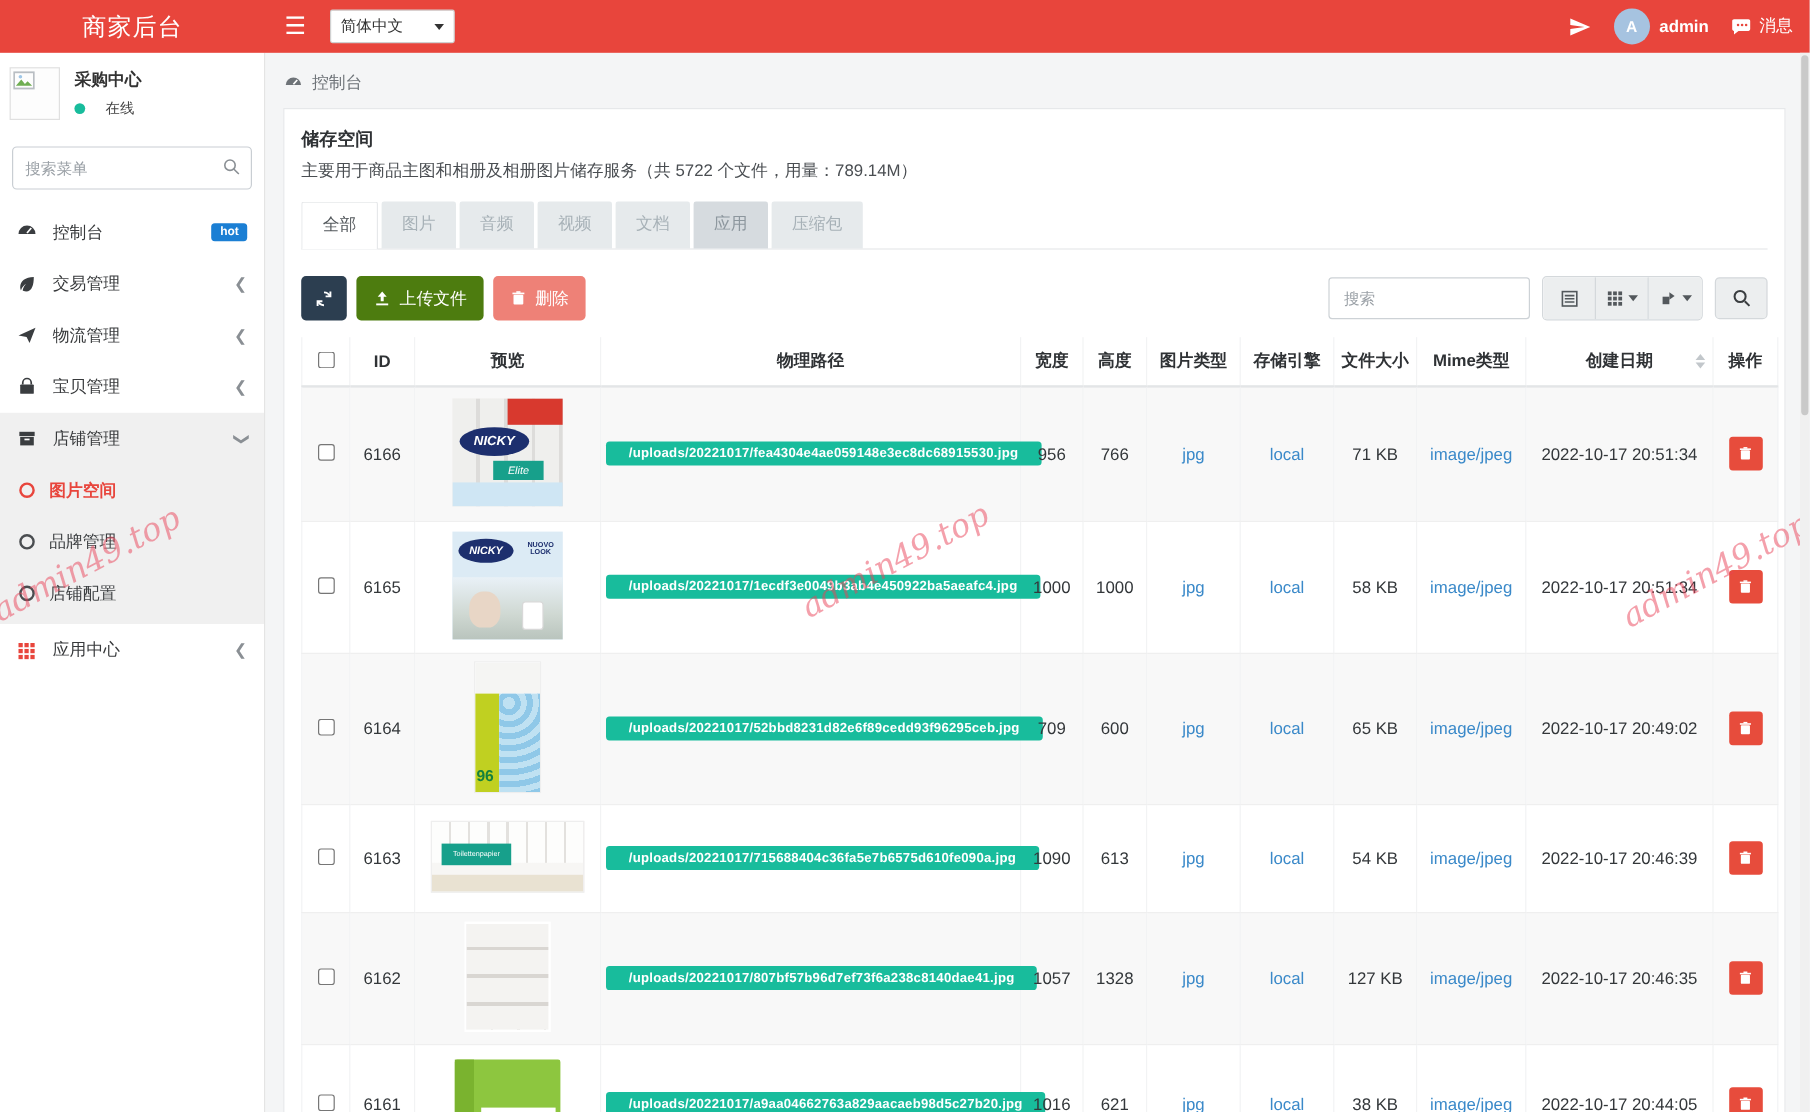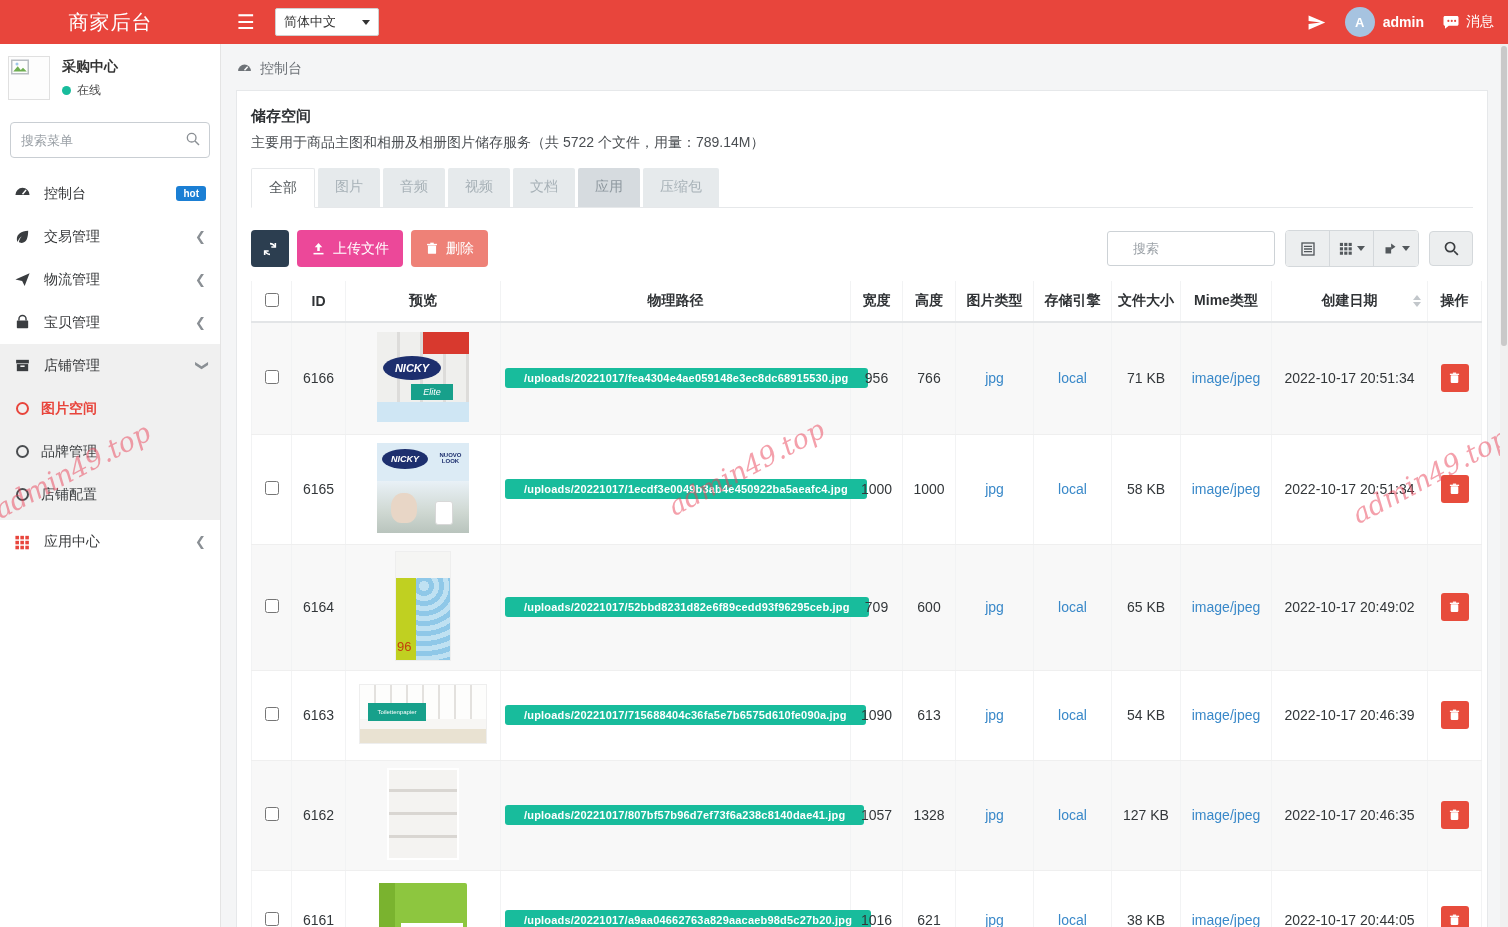--- a/index.html
+++ b/index.html
@@ -17,21 +17,21 @@
   .user-chip { display:flex; align-items:center; gap:8px; cursor:pointer; }
   .user-chip span { font-size:14px; font-weight:bold; }
   .msg-chip { display:flex; align-items:center; gap:6px; cursor:pointer; font-size:14px; }
 
   
   .sidebar { position:absolute; left:0; top:44px; width:221px; height:883px; background:#fff; border-right:1px solid #e4e4e4; z-index:20; }
   .profile { display:flex; align-items:center; padding:12px 10px 14px 8px; }
   .profile-img { width:42px; height:44px; border:1px solid #e0e0e0; background:#fdfdfd; display:flex; align-items:flex-start; padding:2px; }
   .profile-meta { margin-left:12px; }
   .profile-name { font-size:14px; font-weight:bold; color:#333; margin-bottom:6px; }
-  .profile-status { font-size:12px; color:#444; display:flex; align-items:center; gap:6px; }
+  .profile-status { font-size:12px; color:#444; display:flex; align-items:center; gap:17px; }
   .status-dot { width:9px; height:9px; border-radius:50%; background:#18bc9c; display:inline-block; }
   .menu-search { margin:8px 10px 14px 10px; position:relative; }
   .menu-search input { width:100%; height:36px; border:1px solid #c9ced3; border-radius:4px; padding:0 30px 0 10px; font-size:13px; color:#333; outline:none; background:#fff; }
   .menu-search input::placeholder { color:#9aa0a6; }
   .menu-search .mag { position:absolute; right:9px; top:9px; }
   .nav-item { height:43px; display:flex; align-items:center; padding:0 14px; font-size:14px; color:#37393b; cursor:pointer; }
   .nav-item .ico { width:17px; height:17px; margin-right:13px; display:inline-flex; align-items:center; justify-content:center; }
   .nav-item .chev { margin-left:auto; color:#8a8f94; font-size:13px; }
   .badge-hot { margin-left:auto; background:#1b7fd4; color:#fff; font-size:10px; font-weight:bold; padding:2px 7px; border-radius:3px; }
   .nav-group-open { background:#f0f0f0; }
@@ -49,24 +49,24 @@
   .card-desc { font-size:14px; color:#4a4e52; margin-bottom:16px; }
 
   .tabs { display:flex; gap:3px; border-bottom:1px solid #e6e8ea; }
   .tab { padding:10px 17px; font-size:14px; background:#e6eaec; color:#a7b1b7; cursor:pointer; border-radius:2px 2px 0 0; }
   .tab.active { background:#fff; color:#53585c; border:1px solid #e6e8ea; border-bottom:1px solid #fff; margin-bottom:-1px; }
   .tab.hovered { background:#d6dbdf; color:#8d979e; }
 
   .toolbar { display:flex; align-items:center; margin:22px 0 14px 0; }
   .btn { display:inline-flex; align-items:center; gap:7px; border:none; border-radius:4px; font-size:14px; cursor:pointer; color:#fff; height:37px; padding:0 14px; }
   .btn-refresh { background:#2c3e50; width:38px; justify-content:center; padding:0; margin-right:8px; }
-  .btn-upload { background:#ec4899; margin-right:8px; }
+  .btn-upload { background:#4d7c0f; margin-right:8px; }
   .btn-delete { background:#ee8177; }
   .toolbar-right { margin-left:auto; display:flex; align-items:center; }
-  .tb-search { width:168px; height:35px; border:1px solid #cdd2d6; border-radius:3px; font-size:13px; padding:0 25px; color:#333; outline:none; margin-right:10px; }
+  .tb-search { width:168px; height:35px; border:1px solid #cdd2d6; border-radius:3px; font-size:13px; padding:0 12px; color:#333; outline:none; margin-right:10px; }
   .tb-search::placeholder { color:#9aa0a6; }
   .btn-group { display:flex; border:1px solid #d4d8db; border-radius:4px; overflow:hidden; margin-right:10px; }
   .bg-btn { width:44px; height:35px; background:#eceeef; display:flex; align-items:center; justify-content:center; gap:4px; cursor:pointer; border-right:1px solid #d4d8db; }
   .bg-btn:last-child { border-right:none; }
   .caret-dn { width:0; height:0; border-left:4px solid transparent; border-right:4px solid transparent; border-top:5px solid #53585c; }
   .btn-find { width:44px; height:35px; background:#eceeef; border:1px solid #d4d8db; border-radius:4px; display:flex; align-items:center; justify-content:center; cursor:pointer; }
 
   
   table { width:100%; border-collapse:collapse; table-layout:fixed; }
   th { font-size:14px; color:#2f3235; font-weight:bold; text-align:center; padding:11px 4px; border-bottom:2px solid #e3e5e7; border-right:1px solid #f2f3f4; border-left:1px solid #f2f3f4; position:relative; }
@@ -93,21 +93,21 @@
   .pv2 { width:92px; height:90px; background:#dcebf5; }
   .pv2 .oval { position:absolute; left:5px; top:6px; width:46px; height:20px; background:#1d2f6e; border-radius:50%; color:#fff; font-size:9px; font-weight:bold; font-style:italic; display:flex; align-items:center; justify-content:center; }
   .pv2 .nl { position:absolute; left:55px; top:9px; font-size:6px; color:#1d2f6e; font-weight:bold; }
   .pv2 .photo { position:absolute; left:0; bottom:0; width:100%; height:52px; background:linear-gradient(180deg,#e9f1f7 0%,#cfd8d2 60%,#b9c4bd 100%); }
   .pv2 .babe { position:absolute; left:14px; bottom:10px; width:26px; height:30px; background:#e8d6c6; border-radius:45% 45% 40% 40%; }
   .pv2 .roll { position:absolute; right:16px; bottom:8px; width:18px; height:24px; background:#fff; border:1px solid #d8d8d8; border-radius:3px; }
   
   .pv3 { width:56px; height:110px; background:#fff; border:1px solid #eee; }
   .pv3 .top { position:absolute; top:0; left:0; width:100%; height:26px; background:#f5f5f3; }
   .pv3 .lime { position:absolute; left:0; top:26px; width:20px; height:84px; background:#c0d021; }
-  .pv3 .num { position:absolute; left:1px; bottom:6px; color:#c2410c; font-size:13px; font-weight:normal; }
+  .pv3 .num { position:absolute; left:1px; bottom:6px; color:#15803d; font-size:13px; font-weight:bold; }
   .pv3 .blue { position:absolute; left:20px; top:26px; right:0; bottom:0; background:repeating-radial-gradient(circle at 8px 8px,#bfe1f2 0 5px,#8fc8e8 5px 10px); }
   
   .pv4 { width:128px; height:60px; background:#f7f6f4; border:1px solid #eee; }
   .pv4 .rolls { position:absolute; top:0; left:0; width:100%; height:34px; background:repeating-linear-gradient(90deg,#fdfdfc 0 14px,#e3e1de 14px 16px); }
   .pv4 .lbl { position:absolute; left:8px; top:18px; width:58px; height:18px; background:#17a08b; color:#fff; font-size:6px; display:flex; align-items:center; justify-content:center; }
   .pv4 .base { position:absolute; bottom:0; left:0; width:100%; height:14px; background:#e9e2d2; }
   
   .pv5 { width:72px; height:92px; background:#fff; }
   .pv5 .grid { position:absolute; inset:2px; background:
       repeating-linear-gradient(0deg,#f4f3f1 0 20px,#d9d6d2 20px 23px),

